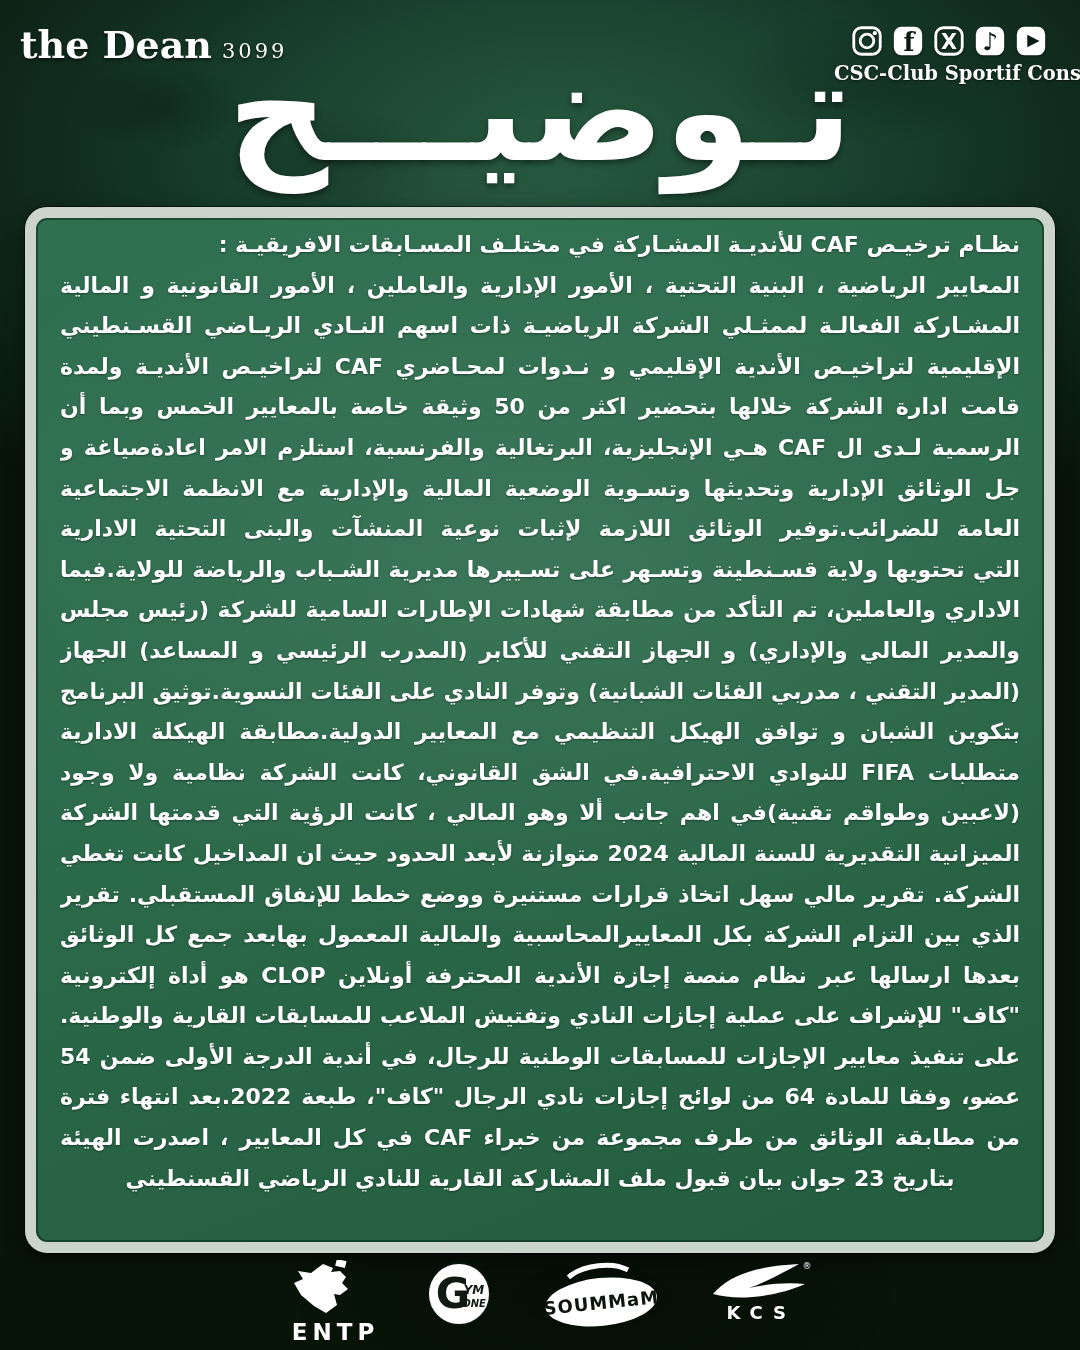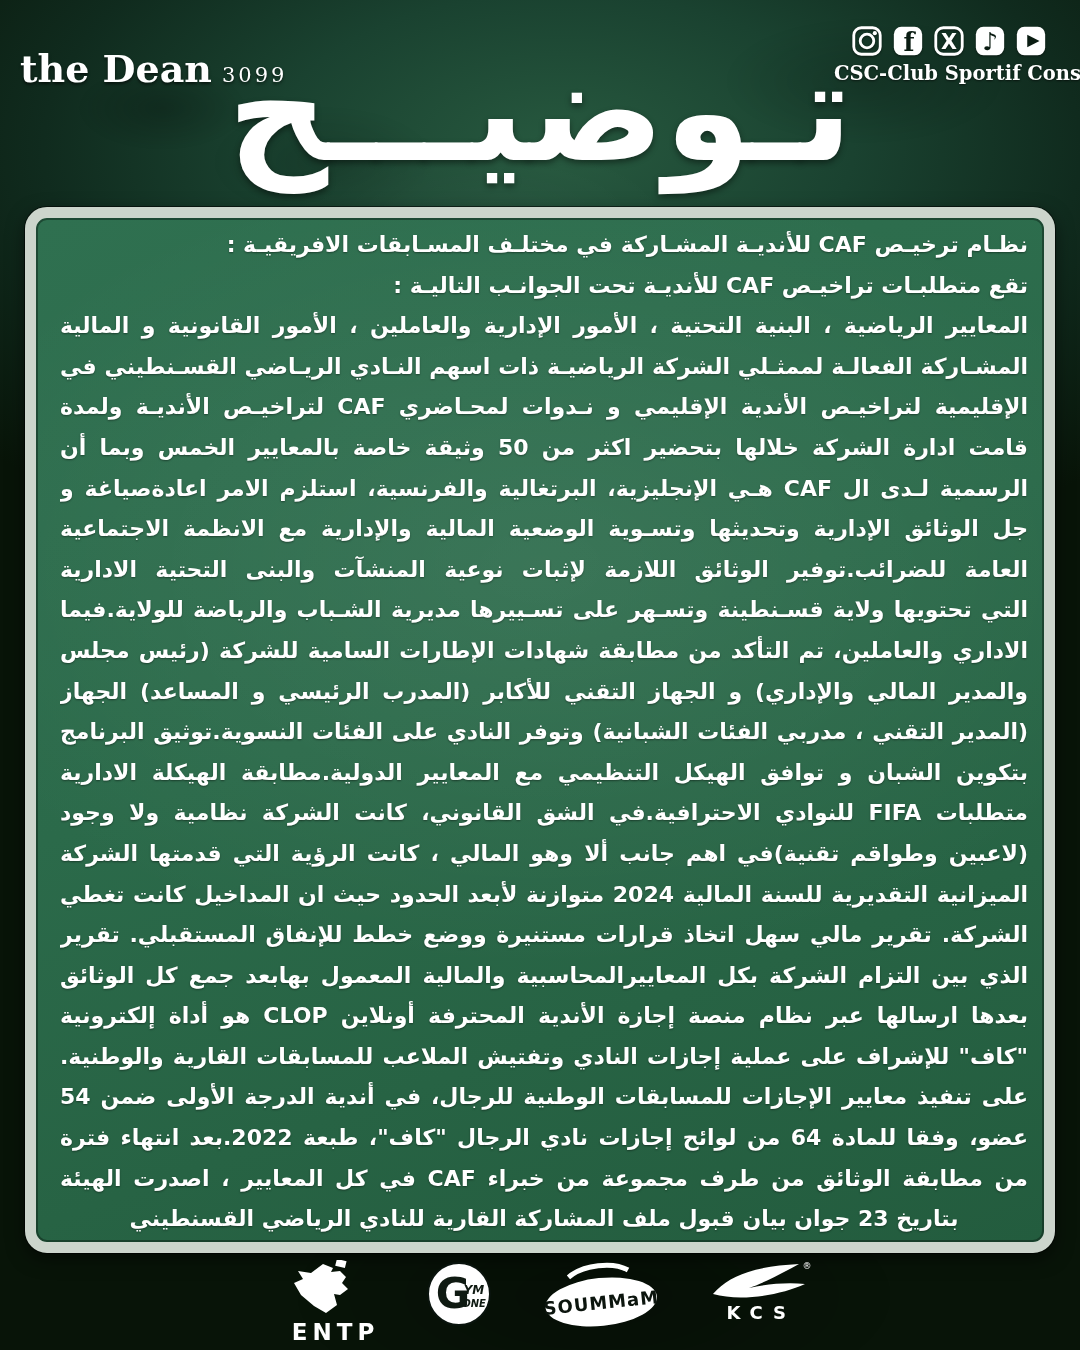--- a/index.html
+++ b/index.html
@@ -15,21 +15,21 @@
     background-image:
       radial-gradient(120px 60px at 15% 8%, rgba(0,0,0,.35), transparent 70%),
       radial-gradient(200px 90px at 80% 6%, rgba(0,0,0,.30), transparent 70%),
       radial-gradient(300px 120px at 45% 16%, rgba(255,255,255,.05), transparent 70%),
       radial-gradient(160px 80px at 30% 12%, rgba(0,0,0,.25), transparent 70%),
       radial-gradient(400px 160px at 55% 96%, rgba(0,0,0,.5), transparent 75%);
   }
   
   .brand{position:absolute;left:20px;top:22px;color:#fff;display:flex;align-items:baseline;gap:10px;
          font-family:"DejaVu Serif",serif;text-shadow:0 2px 3px rgba(0,0,0,.6);}
-  .brand-name{font-size:38px;font-weight:bold;margin-top:24px;}
+  .brand-name{font-size:38px;font-weight:bold;}
   .brand-year{font-size:21px;letter-spacing:3px;}
   .social{position:absolute;right:16px;top:24px;width:230px;text-align:center;}
   .icons-row{display:flex;justify-content:center;gap:7px;}
   .icons-row svg{display:block;filter:drop-shadow(0 1px 1px rgba(0,0,0,.5));}
   .club-name{margin-top:4px;color:#fff;font-family:"DejaVu Serif",serif;font-weight:bold;
              font-size:19.5px;white-space:nowrap;text-shadow:0 1px 2px rgba(0,0,0,.6);}
   
   .title{
     position:absolute;top:35px;left:0;width:100%;text-align:center;color:#fff;
     font-size:140px;font-weight:bold;line-height:1.1;letter-spacing:2px;
@@ -38,21 +38,21 @@
   
   .panel{
     position:absolute;left:25px;top:207px;width:1030px;height:1046px;box-sizing:border-box;
     border:11px solid #ccd5cc;border-radius:22px;
     background:
       radial-gradient(90% 55% at 50% 34%, rgba(255,255,255,.07), transparent 72%),
       linear-gradient(160deg,#2f7050 0%,#2b6a4a 45%,#235c3e 100%);
     box-shadow:inset 0 0 0 2px rgba(8,26,17,.45), 0 0 0 1px rgba(0,0,0,.55), 0 6px 18px rgba(0,0,0,.5);
   }
   .panel-inner{
-    position:absolute;inset:0;padding:7px 16px 0 24px;direction:rtl;color:#fff;
+    position:absolute;inset:0;padding:7px 24px 0 24px;direction:rtl;color:#fff;
   }
   .line{
     font-size:22px;font-weight:bold;height:40.6px;line-height:40.6px;overflow:hidden;
     text-align:justify;text-align-last:justify;text-shadow:0 1px 2px rgba(0,0,0,.4);
     white-space:normal;
   }
   .line.start{text-align:right;text-align-last:right;}
   .line.center{text-align:center;text-align-last:center;}
   
   .sponsors{
@@ -100,21 +100,20 @@
       </svg>
     </div>
     <div class="club-name">CSC-Club Sportif Constantinois</div>
   </div>
 
   <div class="title" dir="rtl">تـوضيـــح</div>
 
   <div class="panel">
     <div class="panel-inner">
       <div class="line start">نظـام ترخيـص CAF للأنديـة المشـاركة في مختلـف المسـابقات الافريقيـة :</div>
-      <div class="line start">تقع متطلبـات تراخيـص CAF للأنديـة تحت الجوانـب التاليـة :</div>
       <div class="line">المعايير الرياضية ، البنية التحتية ،  الأمور الإدارية والعاملين ، الأمور القانونية و المالية .فبعد</div>
       <div class="line">المشـاركة الفعالـة لممثـلي الشركة الرياضيـة ذات اسهم النـادي الريـاضي القسـنطيني في ورشـات العمل</div>
       <div class="line">الإقليمية لتراخيـص الأندية الإقليمي و نـدوات لمحـاضري CAF لتراخيـص الأنديـة ولمدة فاقت الشهر</div>
       <div class="line">قامت ادارة الشركة خلالها بتحضير اكثر من 50 وثيقة خاصة بالمعايير الخمس وبما أن اللغات</div>
       <div class="line">الرسمية لـدى ال CAF هـي الإنجليزية، البرتغالية والفرنسية، استلزم الامر اعادةصياغة و ترجمة</div>
       <div class="line">جل الوثائق الإدارية وتحديثها وتسـوية الوضعية المالية والإدارية مع الانظمة الاجتماعية والمديرية</div>
       <div class="line">العامة للضرائب.توفير الوثائق اللازمة لإثبات نوعية المنشآت والبنى التحتية الادارية والرياضية</div>
       <div class="line">التي تحتويها ولاية قسـنطينة وتسـهر على تسـييرها مديرية الشـباب والرياضة للولاية.فيما يخص الشق</div>
       <div class="line">الاداري والعاملين، تم التأكد من مطابقة شهادات الإطارات السامية للشركة (رئيس مجلس الإدارة</div>
       <div class="line">والمدير المالي والإداري) و الجهاز التقني للأكابر (المدرب الرئيسي و المساعد) الجهاز التقني للشباب</div>

